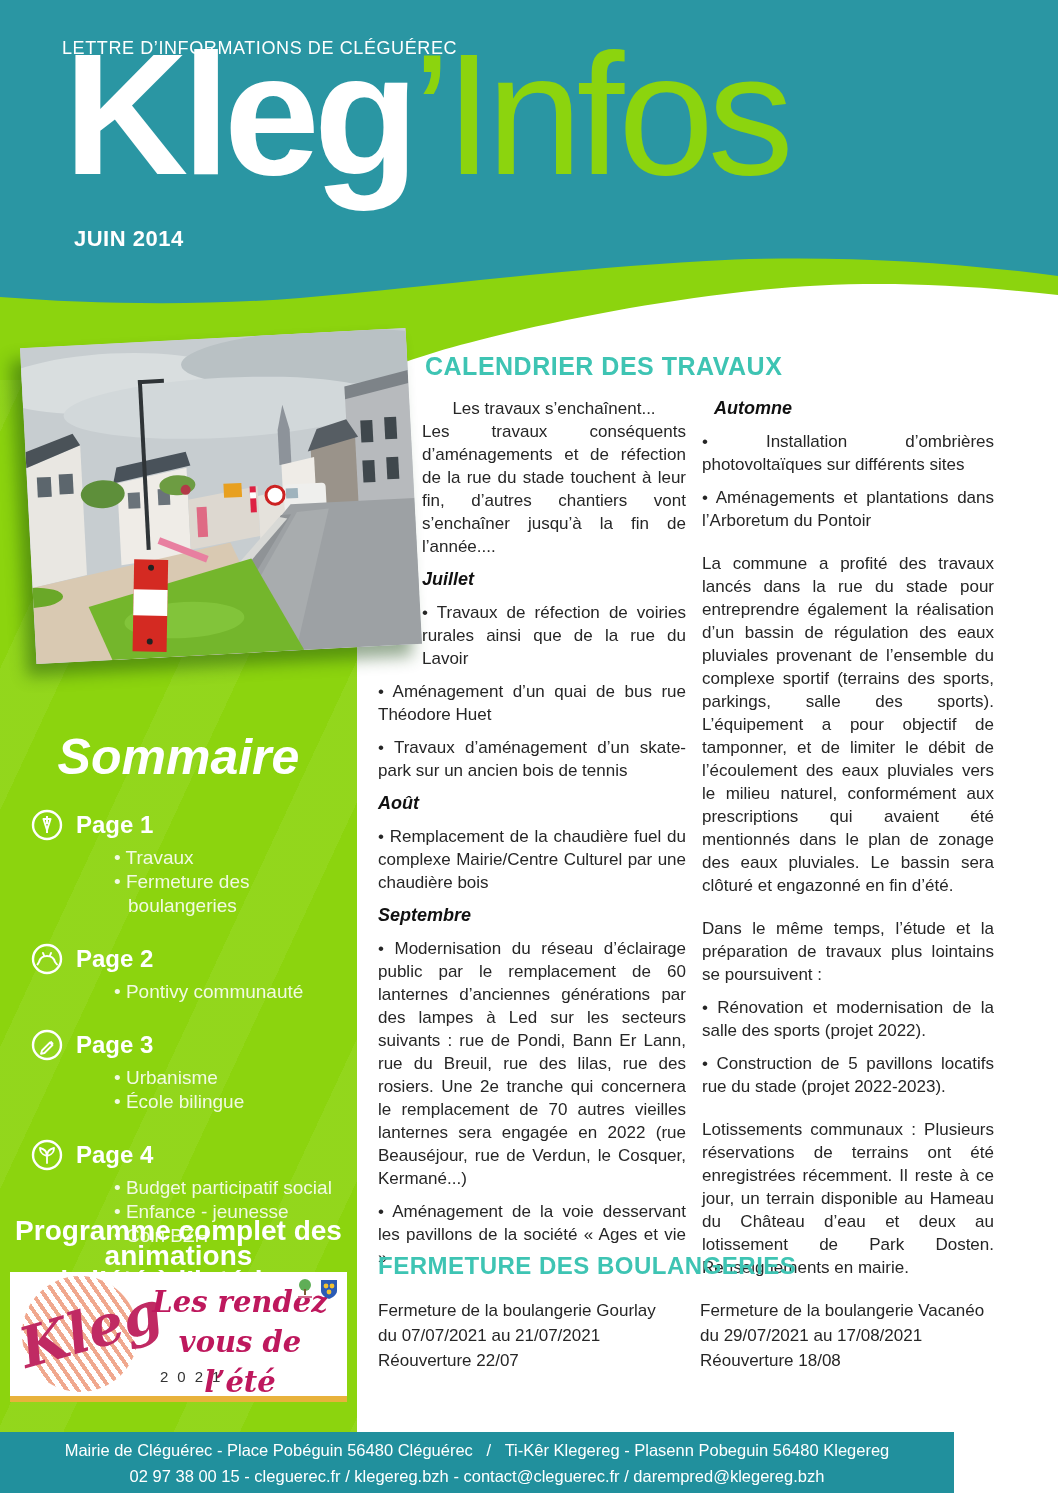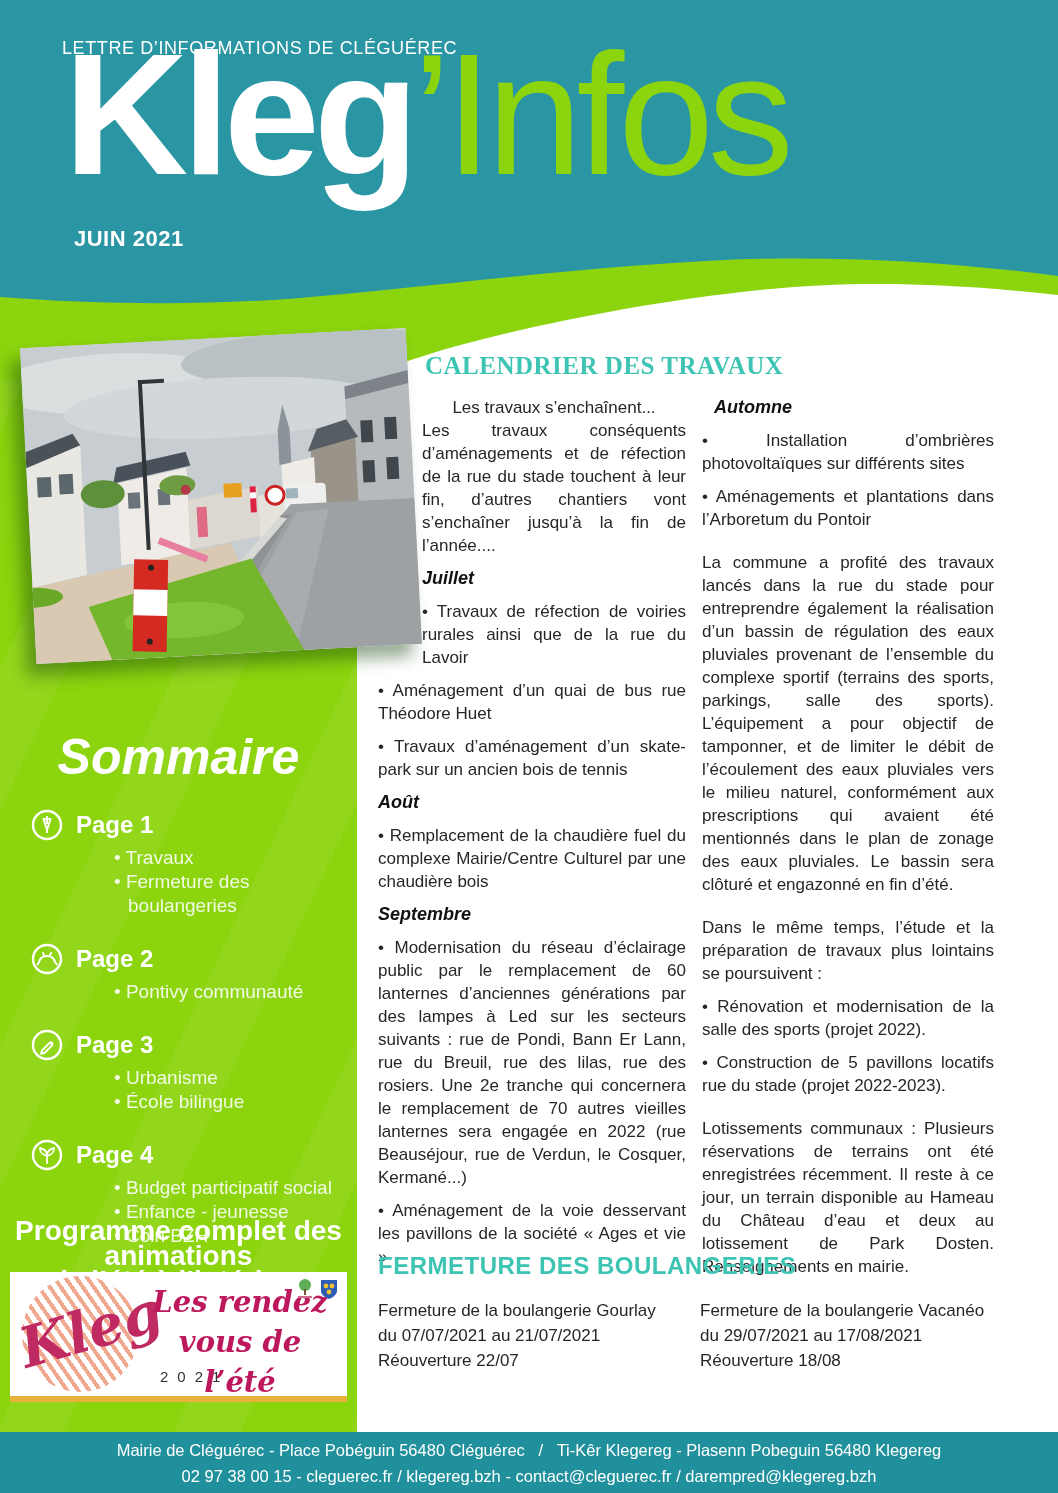--- a/index.html
+++ b/index.html
@@ -72,21 +72,21 @@
     font-size:29px;line-height:40px;color:#be185d;
   }
   .rdv-year{
     position:absolute;left:150px;top:96px;font-size:15px;letter-spacing:9px;color:#333;
   }
   .rdv-logos{position:absolute;right:8px;top:6px;display:flex;gap:4px;}
   .rdv-logos svg{display:block;}
   
   .main{position:absolute;left:378px;top:352px;width:616px;z-index:3;}
   .main h1{
-    margin:0 0 16px 47px;font-size:25px;font-weight:700;color:#3ec4b3;letter-spacing:.5px;font-family:Liberation Serif, serif;
+    margin:0 0 16px 47px;font-size:25px;font-weight:700;color:#3ec4b3;letter-spacing:.5px;
   }
   .cols{display:flex;gap:16px;}
   .col1{width:308px;}
   .col2{width:292px;}
   .body-txt{font-size:17px;line-height:23px;color:#262626;}
   .body-txt p{margin:0 0 10px 0;text-align:justify;}
   .body-txt p.nojust{text-align:center;margin-bottom:0;}
   .month{
     font-weight:700;font-style:italic;color:#111;margin:10px 0 2px 8px;
     font-size:18px;line-height:23px;text-align:left !important;
@@ -94,41 +94,41 @@
   .photo-spacer{float:left;width:44px;height:252px;}
   
   .fermeture{position:absolute;left:378px;top:1252px;width:640px;z-index:3;}
   .fermeture h2{
     margin:0 0 18px 0;font-size:24px;font-weight:700;color:#3ec4b3;letter-spacing:.5px;
   }
   .fermeture .cols2{display:flex;gap:22px;font-size:17px;line-height:25px;color:#262626;}
   .fermeture .bcol{width:300px;}
   
   .footer{
-    position:absolute;left:0;top:1432px;width:1058px;height:61px;background:#21909d;
+    position:absolute;left:0;top:1432px;width:954px;height:61px;background:#21909d;
     z-index:6;display:flex;flex-direction:column;justify-content:center;align-items:center;
     color:#fff;font-size:16.5px;line-height:26px;
   }
   .footer div{white-space:pre;}
 </style>
 </head>
 <body>
 
 <div class="page">
 
   <div class="green-col"></div>
 
   <svg class="wave-svg" width="1058" height="380" viewBox="0 0 1058 380" preserveAspectRatio="none">
     <path d="M0 0 H1058 V295 C940 282 850 281 760 290 C640 302 510 330 436 352 C404 362 378 371 356 380 L0 380 Z" fill="#8cd40e"></path>
     <path d="M0 0 H1058 V276 C930 259 810 255 706 261 C560 269 420 288 300 298 C200 306 90 304 0 297 Z" fill="#2a96a3"></path>
   </svg>
 
   <div class="header-text tagline">LETTRE D’INFORMATIONS DE CLÉGUÉREC</div>
   <div class="header-text biglogo"><span class="kleg">Kleg</span><span class="infos">’Infos</span></div>
-  <div class="header-text issue-date">JUIN 2021</div>
+  <div class="header-text issue-date">JUIN 2014</div>
 
   <div class="photo">
     <svg width="386" height="316" viewBox="0 0 386 316">
       <rect x="0" y="0" width="386" height="316" fill="#c7cdd0"></rect>
       <ellipse cx="90" cy="40" rx="120" ry="30" fill="#d9dedf"></ellipse>
       <ellipse cx="300" cy="25" rx="140" ry="28" fill="#b9c1c4"></ellipse>
       <ellipse cx="200" cy="70" rx="160" ry="30" fill="#d2d8da"></ellipse>
 
       <polygon points="253,95 259,70 265,95 265,130 253,130" fill="#8d939a"></polygon>
 

